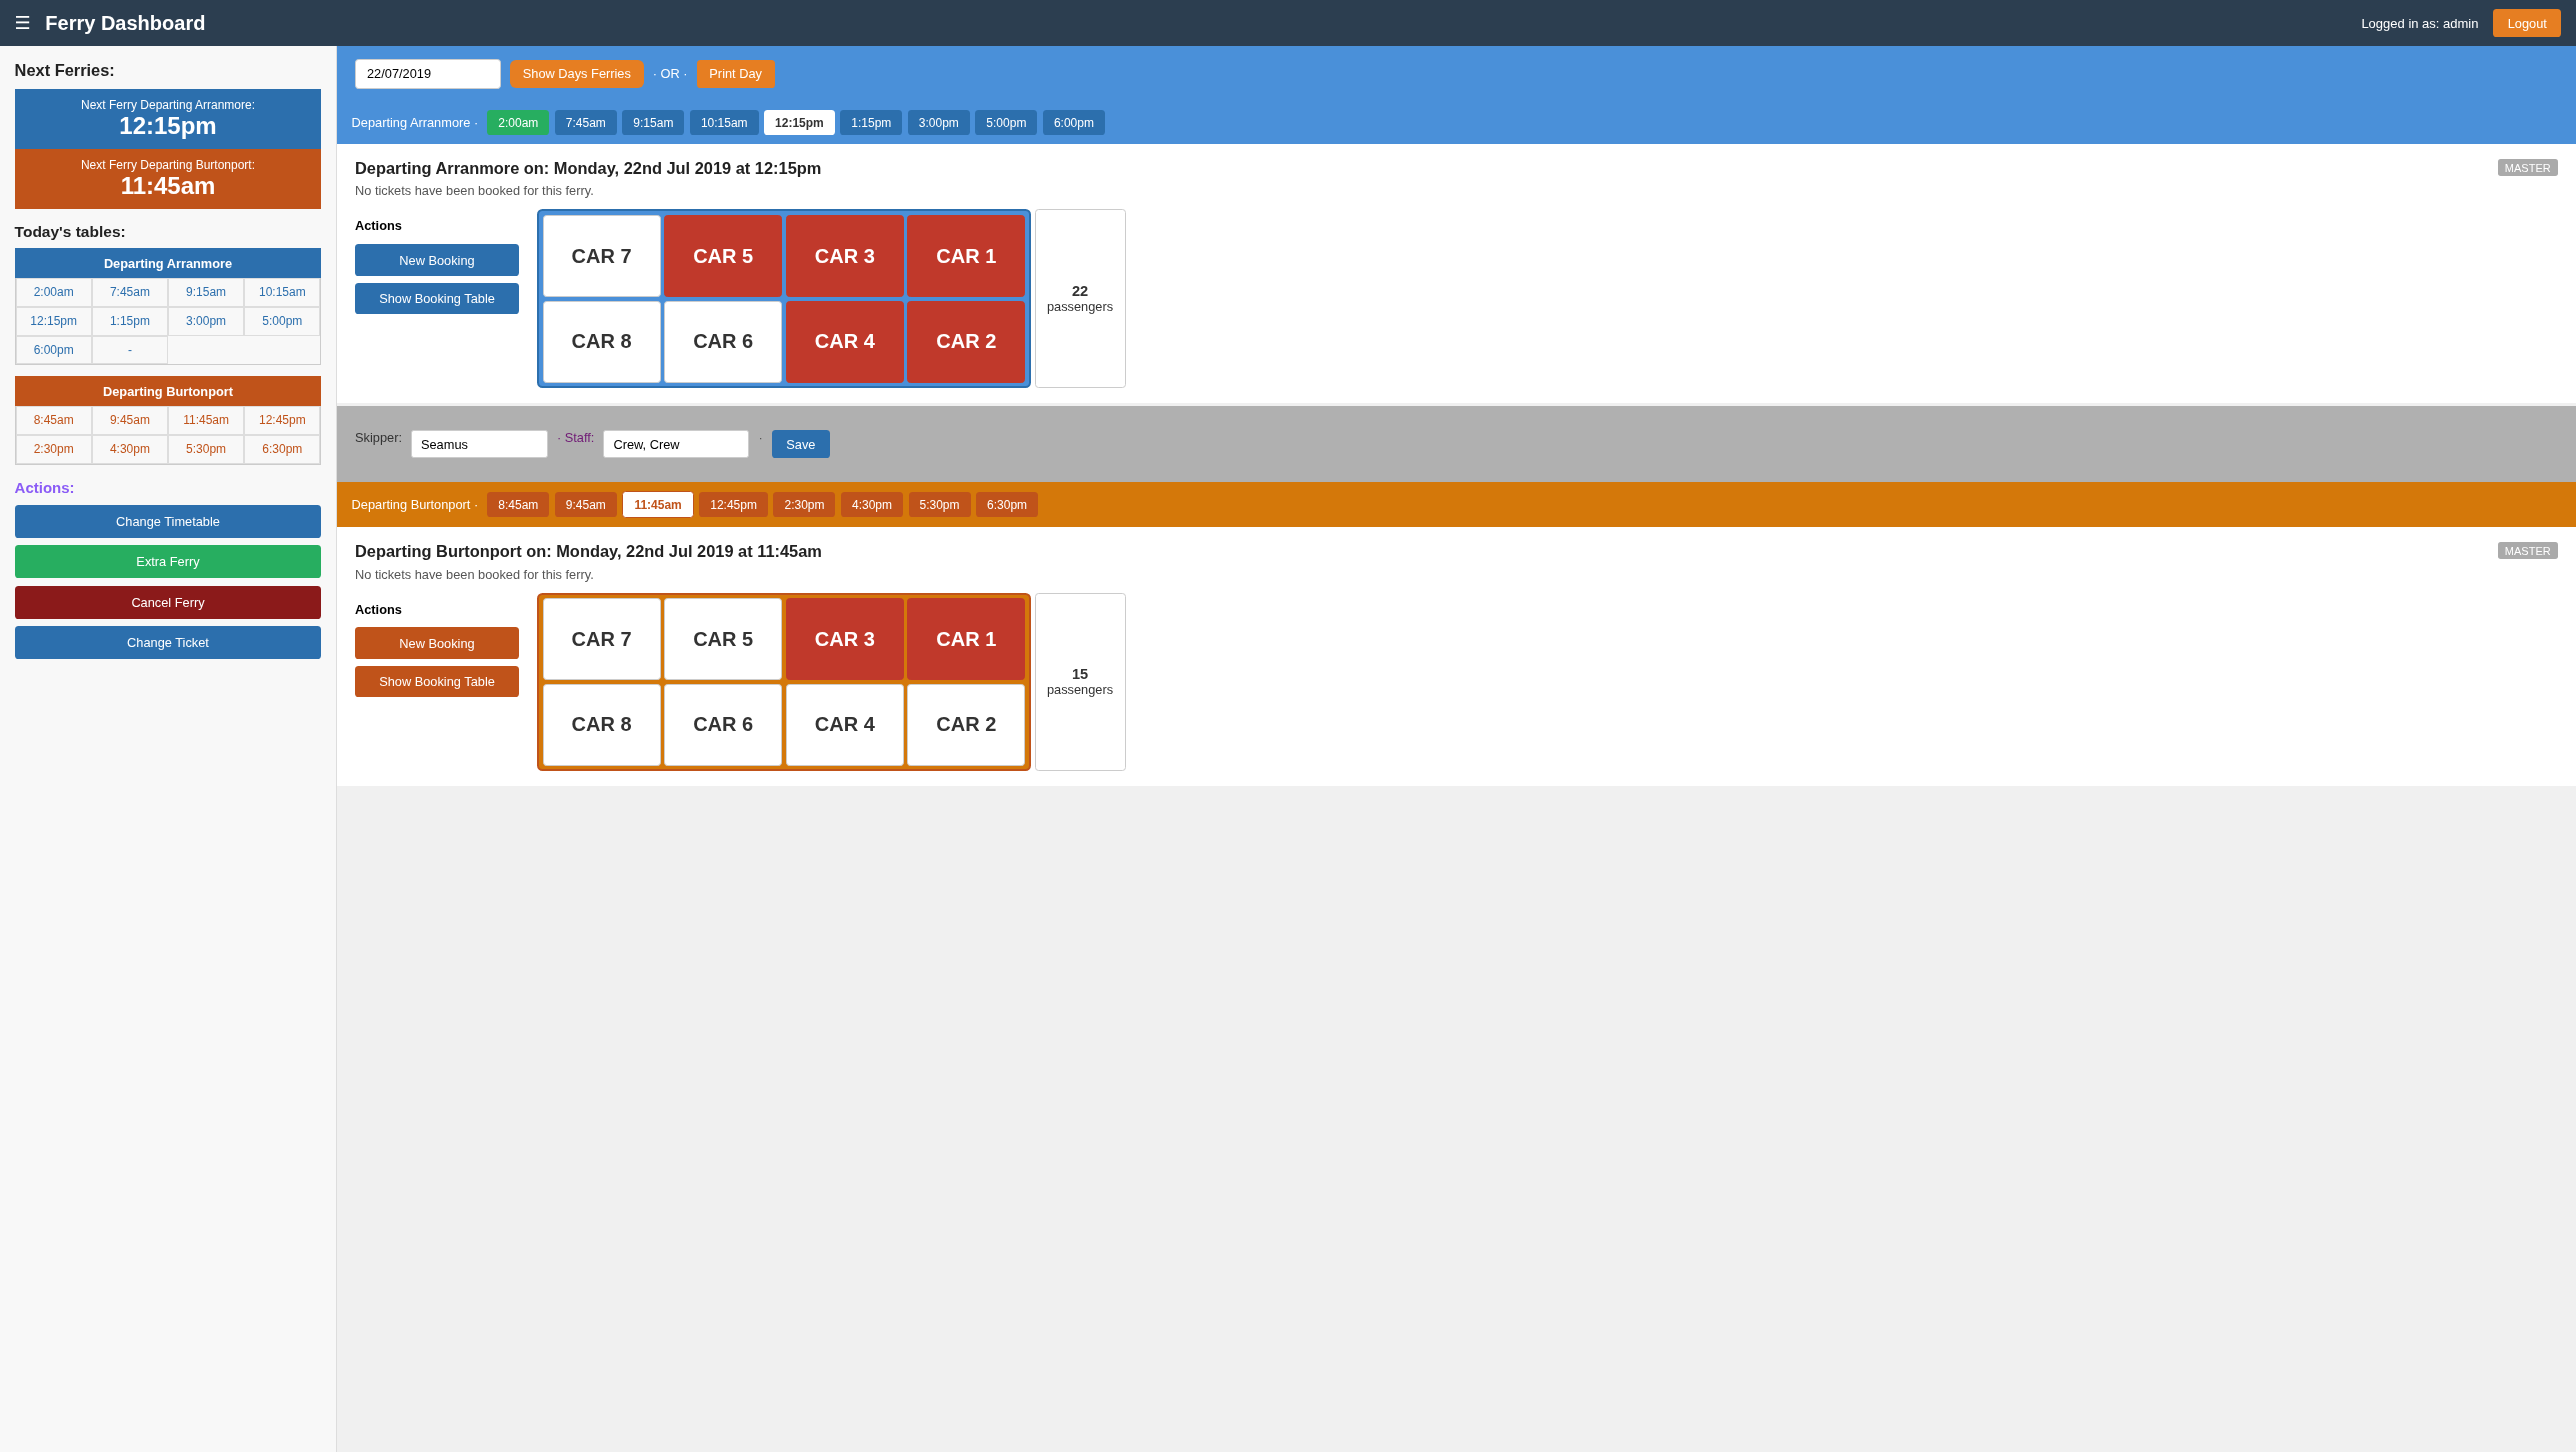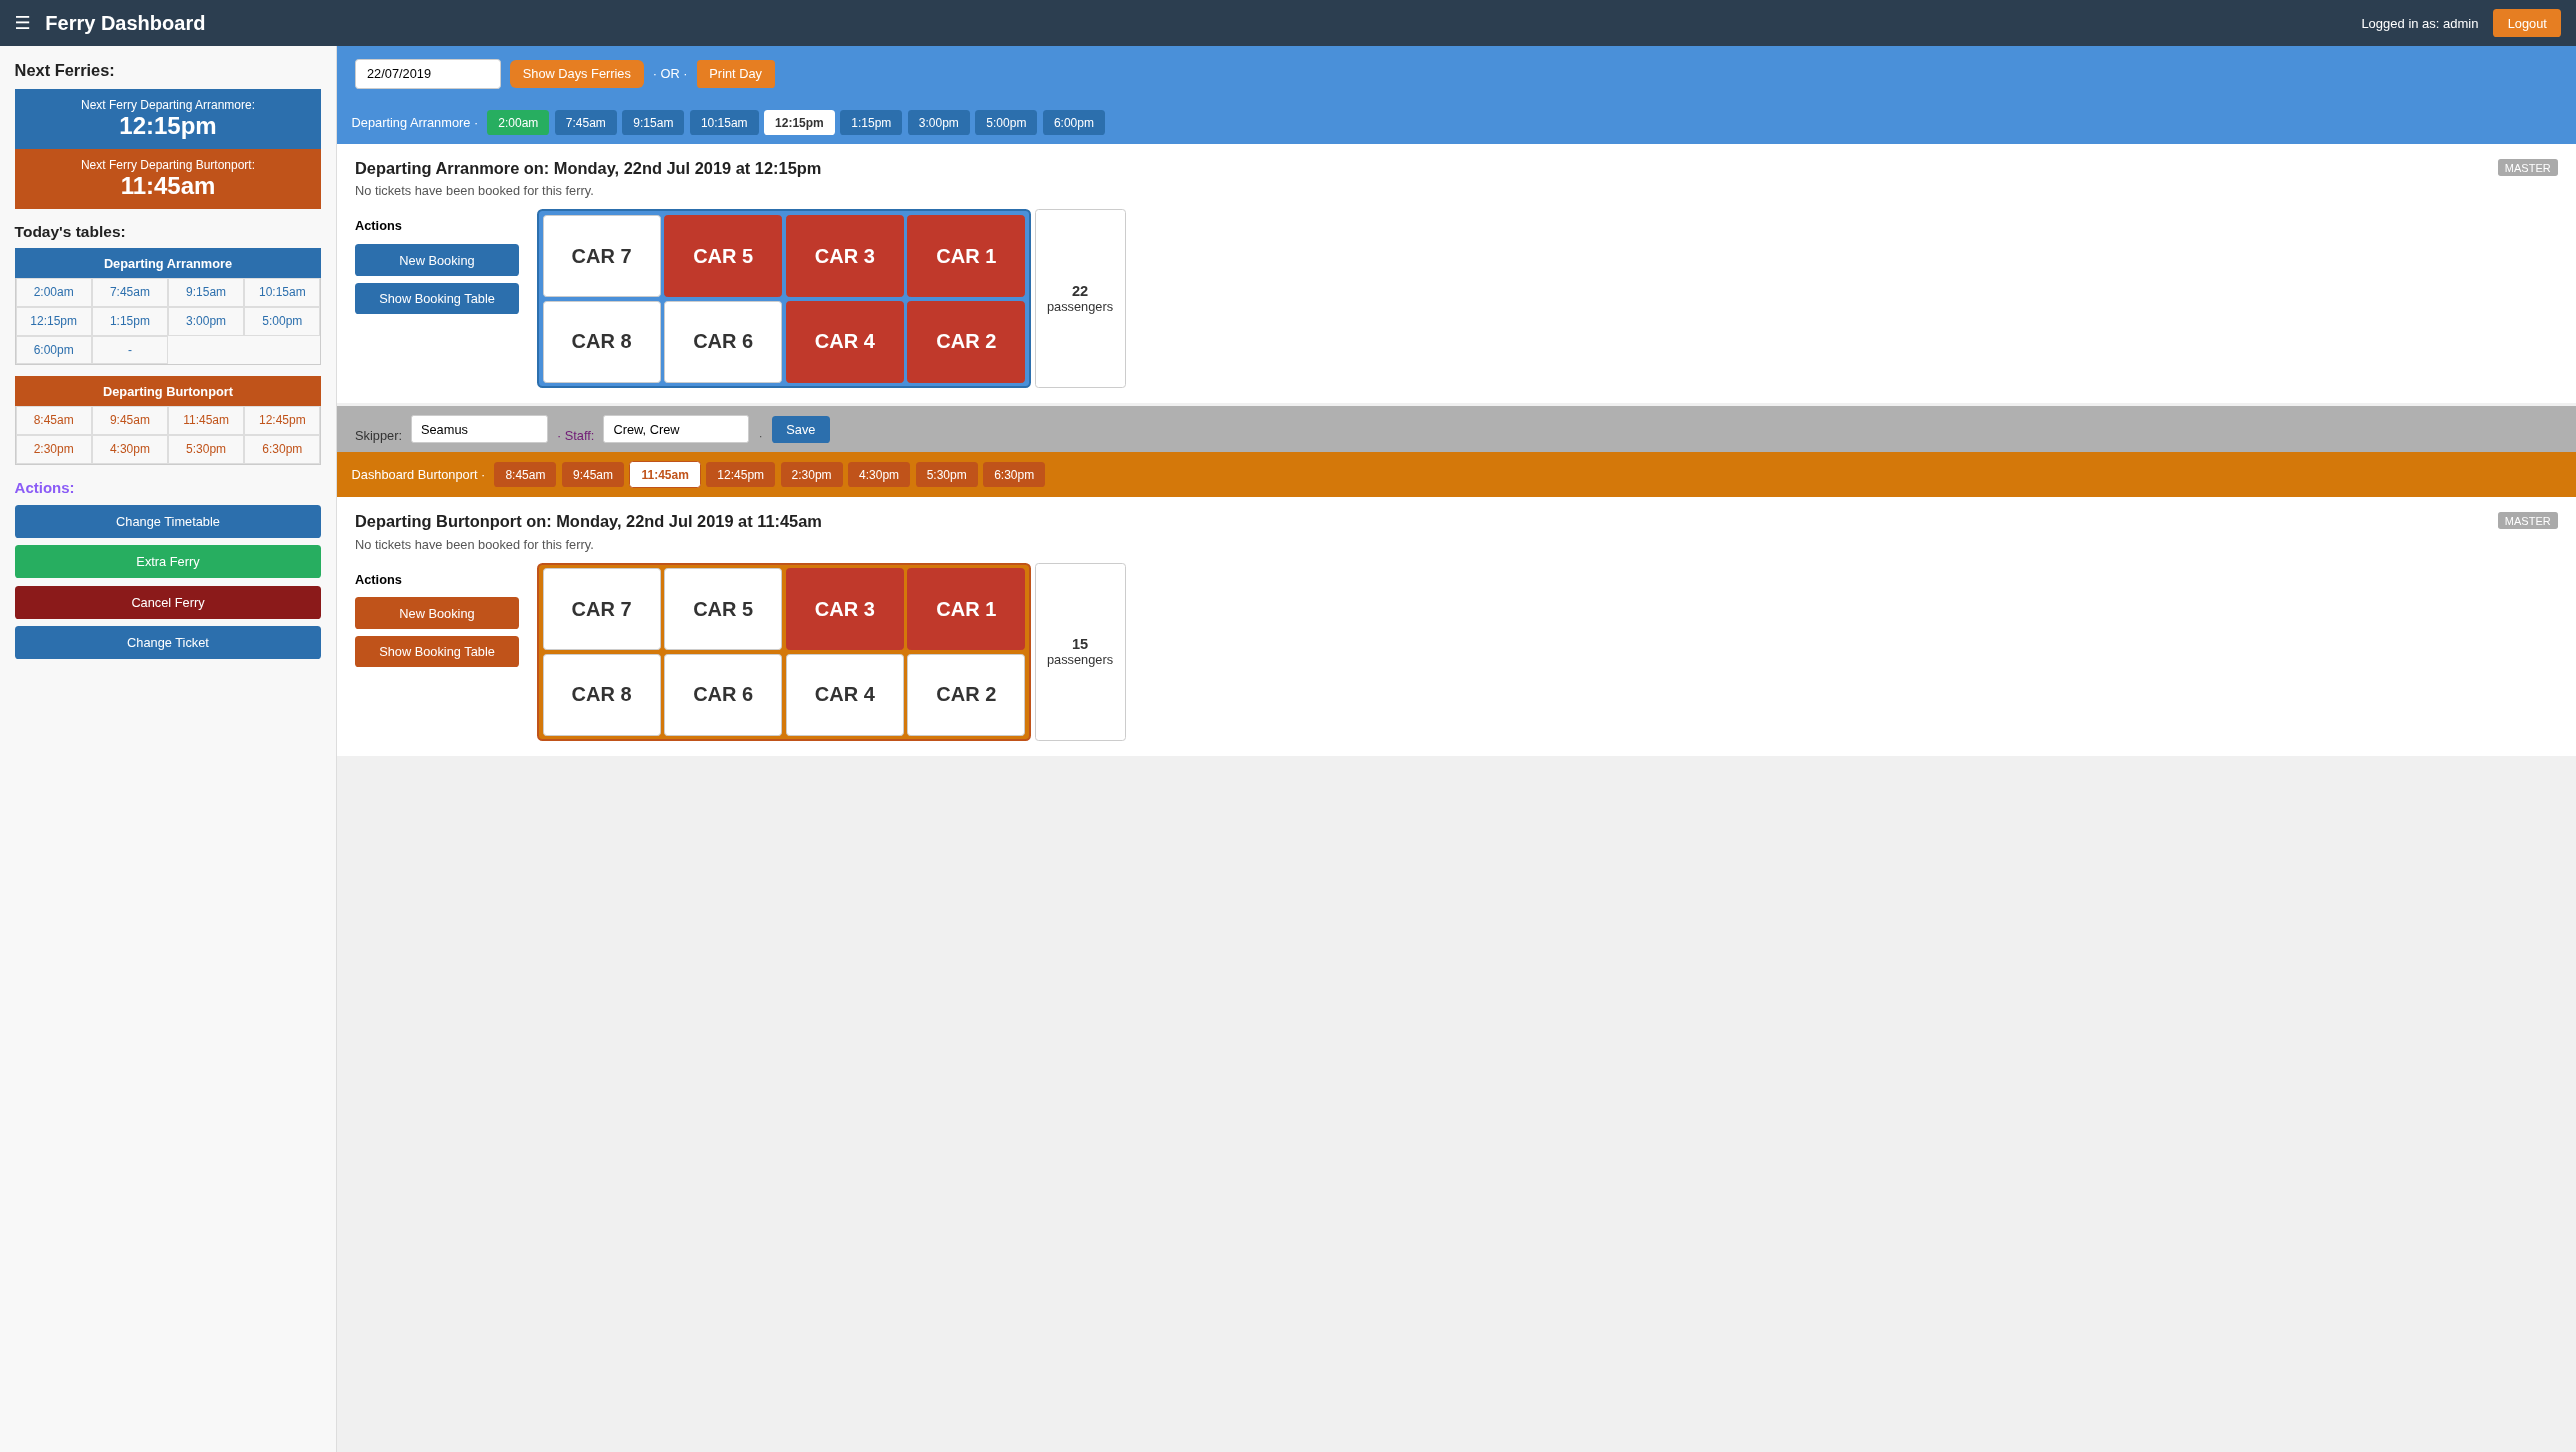--- a/index.html
+++ b/index.html
@@ -307,23 +307,23 @@
       font-size: 12.8px;
       color: #333;
       text-align: center;
       margin-left: 3.6px;
       border-radius: 3.6px;
     }
 
     
     .skipper-bar {
       background: #b0b0b0;
-      padding: 9px 18px;
-      display: flex;
-      align-items: flex-end;
+      padding: 24px 18px;
+      display: flex;
+      align-items: flex-start;
       gap: 9px;
       margin-top: 3.6px;
     }
     .skipper-label { font-size: 12.8px; color: #333; }
     .skipper-input {
       padding: 5.5px 9px;
       border: 0.9px solid #ccc;
       border-radius: 2.7px;
       font-size: 12.8px;
       width: 137px;
@@ -485,21 +485,21 @@
     <div class="skipper-bar">
       <span class="skipper-label">Skipper:</span>
       <input class="skipper-input" type="text" value="Seamus" style="">
       <span class="staff-label">· Staff:</span>
       <input class="staff-input" type="text" value="Crew, Crew" style="">
       <span style="color:#555;">·</span>
       <button class="save-btn">Save</button>
     </div>
 
     <div class="time-tabs-bar orange-bg">
-      <span class="departing-label">Dashboard Burtonport ·</span>
+      <span class="departing-label">Departing Burtonport ·</span>
       <button class="time-tab orange-tab">8:45am</button>
       <button class="time-tab orange-tab">9:45am</button>
       <button class="time-tab active-orange">11:45am</button>
       <button class="time-tab orange-tab">12:45pm</button>
       <button class="time-tab orange-tab">2:30pm</button>
       <button class="time-tab orange-tab">4:30pm</button>
       <button class="time-tab orange-tab">5:30pm</button>
       <button class="time-tab orange-tab">6:30pm</button>
     </div>
 

